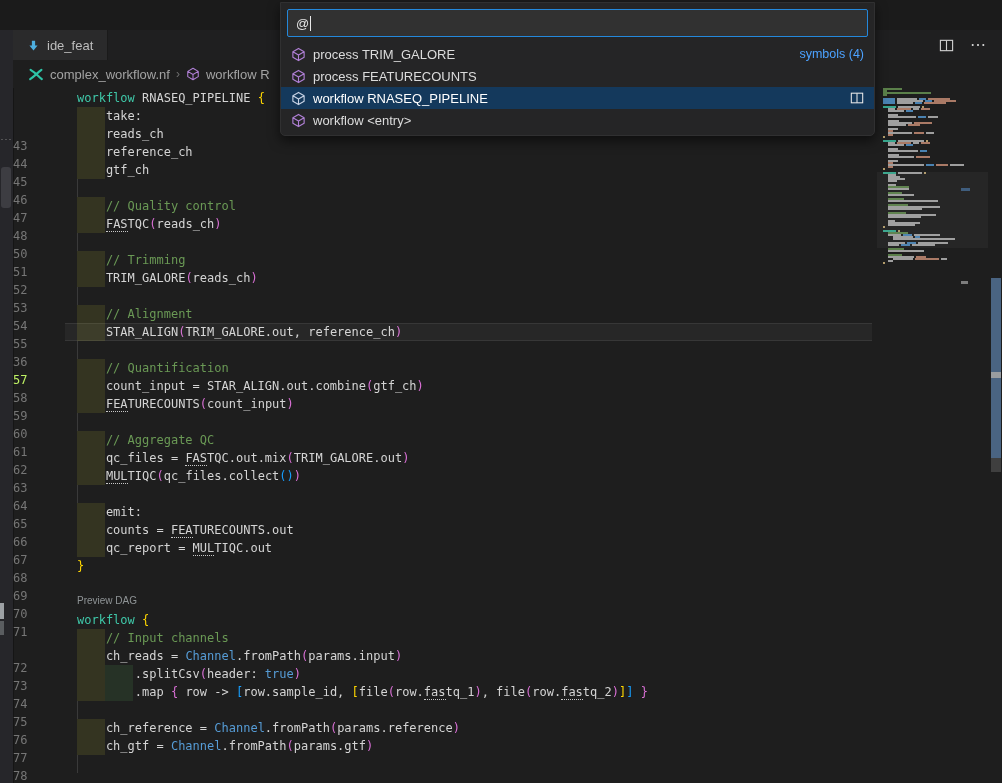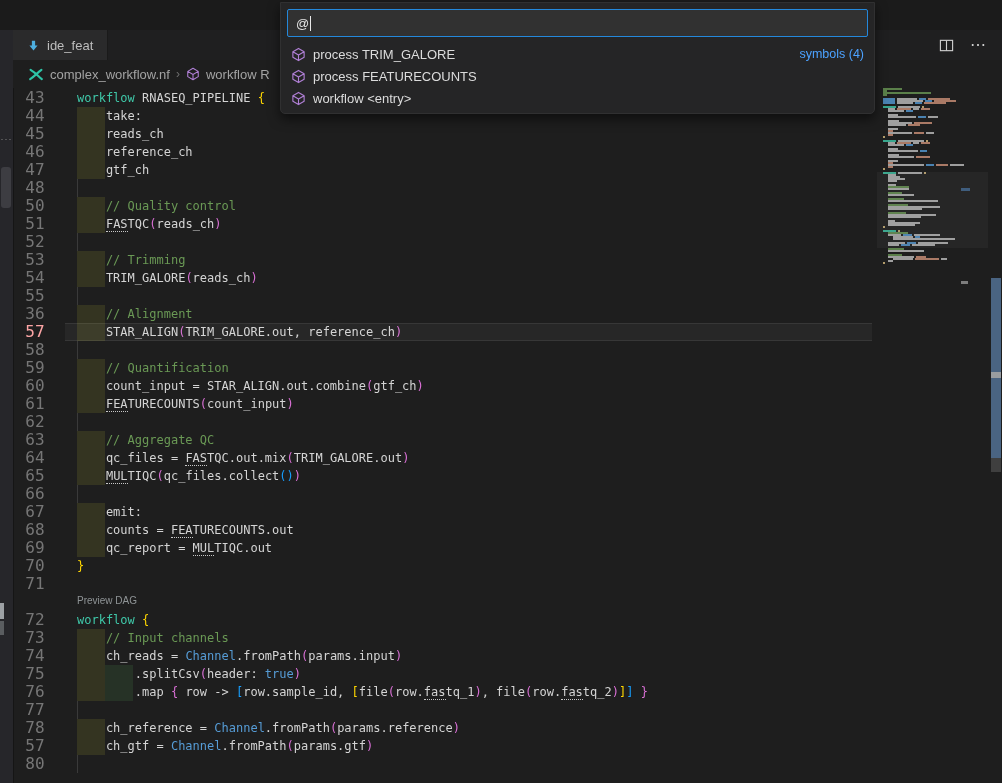--- a/index.html
+++ b/index.html
@@ -21,22 +21,22 @@
   .tab .ticon{display:flex;align-items:center;}
   #tabbar .spacer{flex:1;}
   #tabbar .hdr-icons{display:flex;align-items:center;gap:16px;padding-right:16px;color:#cfcfcf;}
   #tabbar .hdr-icons .more{font-size:16px;line-height:10px;color:#cfcfcf;}
   
   #breadcrumb{position:absolute;left:13px;top:60px;right:0;height:28px;background:#1e1e1e;display:flex;align-items:center;gap:6px;padding-left:15px;font-size:13px;color:#a3a3a3;white-space:nowrap;overflow:hidden;}
   #breadcrumb .sep{color:#6e6e6e;font-size:12px;}
   
   #codepane{position:absolute;left:13px;top:88px;right:0;bottom:0;overflow:hidden;font-family:"DejaVu Sans Mono","Liberation Mono",monospace;font-size:12px;padding-top:1px;}
   .row{position:relative;height:18px;line-height:18px;white-space:pre;}
-  .row .ln{display:inline-block;width:52px;padding-right:8px;box-sizing:border-box;text-align:center;color:#767676;font-size:16px;vertical-align:top;}
-  .row.active .ln{color:#fca5a5;}
+  .row .ln{display:inline-block;width:52px;padding-right:8px;box-sizing:border-box;text-align:left;color:#767676;font-size:12px;vertical-align:top;margin-top:48px;}
+  .row.active .ln{color:#bef264;}
   .row .code{display:inline-block;padding-left:12px;vertical-align:top;color:var(--fg);}
   .row .hl{position:absolute;left:52px;right:130px;top:0;bottom:0;background:rgba(255,255,255,0.045);border-top:1px solid rgba(255,255,255,0.08);border-bottom:1px solid rgba(255,255,255,0.08);box-sizing:border-box;}
   .bar{position:absolute;top:0;bottom:0;width:28px;}
   .bar.l1{left:64px;background:rgba(255,255,64,0.10);}
   .bar.l2{left:92px;background:rgba(127,255,127,0.09);}
   .guide{position:absolute;left:64px;top:0;bottom:0;width:1px;background:#3a3a3a;}
   .tok.kw{color:var(--kw);} .tok.cm{color:var(--cm);} .tok.ty{color:var(--ty);}
   .tok.b1{color:var(--b1);} .tok.b2{color:var(--b2);} .tok.b3{color:var(--b3);} .tok.pl{color:var(--fg);}
   .tok.u{border-bottom:1px dotted #c8c8c8;}
   .codelens{height:18px;line-height:16px;padding-left:64px;font-family:"Liberation Sans",sans-serif;font-size:10px;color:#8f9496;}
@@ -436,20 +436,35 @@
         </div>
         <div class="qp-row">
           <span class="sicon">
             <svg width="15" height="15" viewBox="0 0 16 16">
               <path d="M8 1.5 L14 5 V11 L8 14.5 L2 11 V5 Z M2 5 L8 8.5 L14 5 M8 8.5 V14.5" fill="none" stroke="#B180D7" stroke-width="1.2" stroke-linejoin="round"></path>
             </svg>
           </span>
           <span>process FEATURECOUNTS</span>
           <span class="grow"></span>
         </div>
+        <div class="qp-row sel">
+          <span class="sicon">
+            <svg width="15" height="15" viewBox="0 0 16 16">
+              <path d="M8 1.5 L14 5 V11 L8 14.5 L2 11 V5 Z M2 5 L8 8.5 L14 5 M8 8.5 V14.5" fill="none" stroke="#C9D4E6" stroke-width="1.2" stroke-linejoin="round"></path>
+            </svg>
+          </span>
+          <span>workflow RNASEQ_PIPELINE</span>
+          <span class="grow"></span>
+          <span class="sicon">
+            <svg width="14" height="14" viewBox="0 0 16 16">
+              <rect x="1.5" y="2.5" width="13" height="11" fill="none" stroke="#eaeaea" stroke-width="1.2"></rect>
+              <line x1="8" y1="2.5" x2="8" y2="13.5" stroke="#eaeaea" stroke-width="1.2"></line>
+            </svg>
+          </span>
+        </div>
         <div class="qp-row">
           <span class="sicon">
             <svg width="15" height="15" viewBox="0 0 16 16">
               <path d="M8 1.5 L14 5 V11 L8 14.5 L2 11 V5 Z M2 5 L8 8.5 L14 5 M8 8.5 V14.5" fill="none" stroke="#B180D7" stroke-width="1.2" stroke-linejoin="round"></path>
             </svg>
           </span>
           <span>workflow &lt;entry&gt;</span>
           <span class="grow"></span>
         </div>
       </div>

